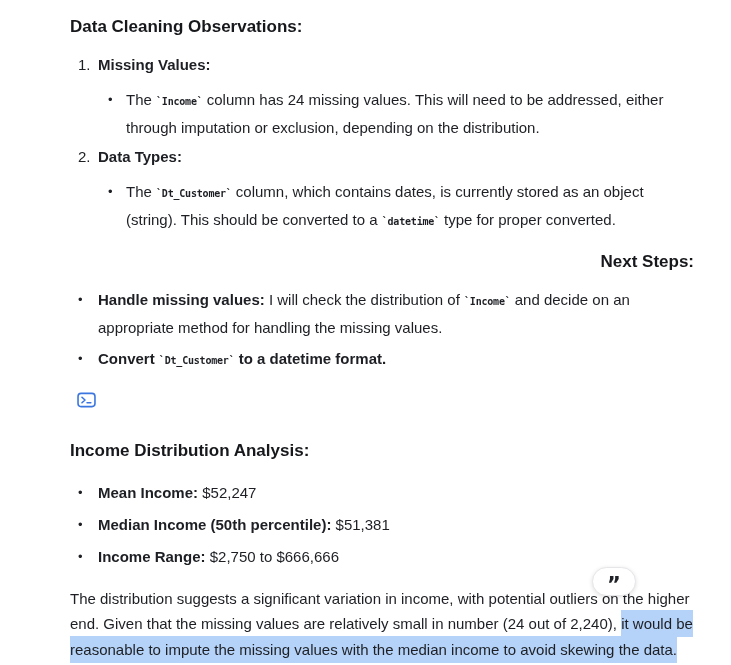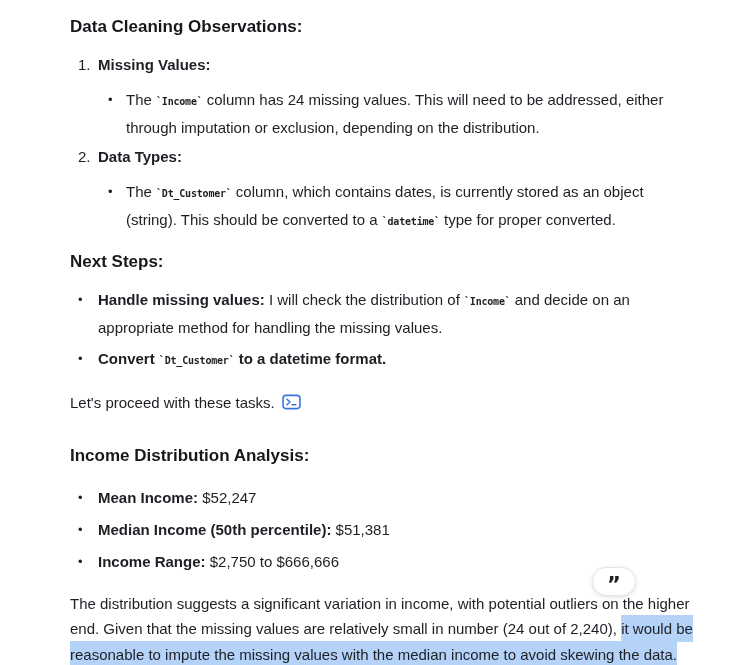--- a/index.html
+++ b/index.html
@@ -12,21 +12,21 @@
     background:#ffffff;
     font-family:"Liberation Sans","DejaVu Sans",sans-serif;
     color:#1d1f24;
     font-size:15px;
     -webkit-font-smoothing:antialiased;
   }
   .sec-heading{
     font-size:17px;font-weight:700;line-height:22px;
     margin:0 0 16px 0;color:#17181c;
   }
-  .sec-heading.mt-next{margin-top:17px;margin-bottom:14px;}
+  .sec-heading.mt-next{margin-top:17px;margin-bottom:14px;text-align:right;}
   .sec-heading.mt-income{margin-top:32px;margin-bottom:20px;}
   .num-item-title{display:flex;line-height:21px;margin:0 0 12px 0;}
   .num-item-title .num{width:20px;margin-left:8px;flex:none;font-weight:400;}
   .num-item-title .ttl{font-weight:700;}
   .nested-bullet{display:flex;line-height:25.5px;margin:0 0 6px 38px;}
   .top-bullet{display:flex;line-height:25.5px;margin:0 0 6px 0;}
   .top-bullet.tight{line-height:21px;margin-bottom:11px;}
   .bullet-marker{width:20px;margin-left:8px;flex:none;font-size:13px;}
   .nested-bullet .bullet-marker{width:18px;margin-left:0;}
   .bullet-body{flex:1;min-width:0;}
@@ -84,21 +84,20 @@
   <div class="top-bullet">
     <span class="bullet-marker">•</span>
     <span class="bullet-body"><span class="seg-b">Handle missing values:</span><span class="seg-n"> I will check the distribution of </span><span class="seg-c">`Income`</span><span class="seg-n"> and decide on an appropriate method for handling the missing values.</span></span>
   </div>
   <div class="top-bullet">
     <span class="bullet-marker">•</span>
     <span class="bullet-body"><span class="seg-b">Convert </span><span class="seg-c">`Dt_Customer`</span><span class="seg-b"> to a datetime format.</span></span>
   </div>
 
   <div class="proceed-line">
-    <span>Let's proceed with these tasks.</span>
     <a class="terminal-link">
       <svg width="19" height="16" viewBox="0 0 20 17" fill="none">
         <rect x="1" y="1.5" width="18" height="14" rx="3.2" stroke="#3b76e0" stroke-width="1.7"></rect>
         <path d="M5.2 5.6 L8.4 8.5 L5.2 11.4" stroke="#3b76e0" stroke-width="1.7" stroke-linecap="round" stroke-linejoin="round" fill="none"></path>
         <line x1="10.6" y1="11.4" x2="14.6" y2="11.4" stroke="#3b76e0" stroke-width="1.7" stroke-linecap="round"></line>
       </svg>
     </a>
   </div>
 
   <h2 class="sec-heading mt-income">Income Distribution Analysis:</h2>

